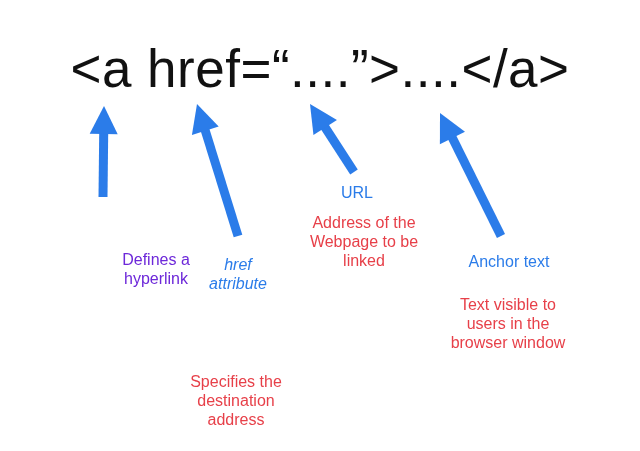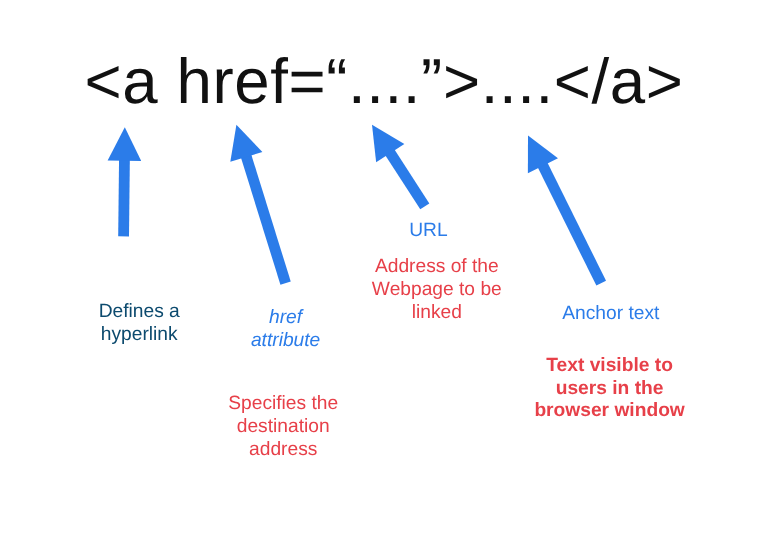--- a/index.html
+++ b/index.html
@@ -72,35 +72,35 @@
         <line x1="354" y1="172" x2="320.64772505188256" y2="120.45557508018217" stroke="#2B7CE9" stroke-width="9" stroke-linecap="butt"></line>
         <polygon points="310,104 336.9650179885338,119.9024465060584 313.4570535882736,135.11348229446207" fill="#2B7CE9"></polygon>
       </g>
       <g>
         <line x1="501" y1="236" x2="448.7082367789587" y2="130.55923153790027" stroke="#2B7CE9" stroke-width="9" stroke-linecap="butt"></line>
         <polygon points="440,113 464.9826464970126,131.86444735488703 439.89803001429794,144.3047856105423" fill="#2B7CE9"></polygon>
       </g>
     </svg>
 
 
-  <div class="label l1" style="color: #0c4a6e;">Defines a
+  <div class="label l1" style="color: #6d28d9; margin-left: 40px;">Defines a
 hyperlink</div>
 
   <div class="label l2" style="color: rgb(43, 124, 233);">href
 attribute</div>
 
-  <div class="label l3" style="color: rgb(231, 64, 73);">Specifies the
+  <div class="label l3" style="color: rgb(231, 64, 73); margin-top: 45px;">Specifies the
 destination
 address</div>
 
   <div class="label l4" style="color: rgb(43, 124, 233);">URL</div>
 
   <div class="label l6" style="color: rgb(43, 124, 233);">Anchor text</div>
 
   <div class="label l5" style="color: rgb(231, 64, 73);">Address of the
 Webpage to be
 linked</div>
 
-  <div class="label l7" style="color: rgb(231, 64, 73); font-weight: bold;">Text visible to
+  <div class="label l7" style="color: rgb(231, 64, 73);">Text visible to
 users in the
 browser window</div>
 
 </div>
 
 </body></html>

